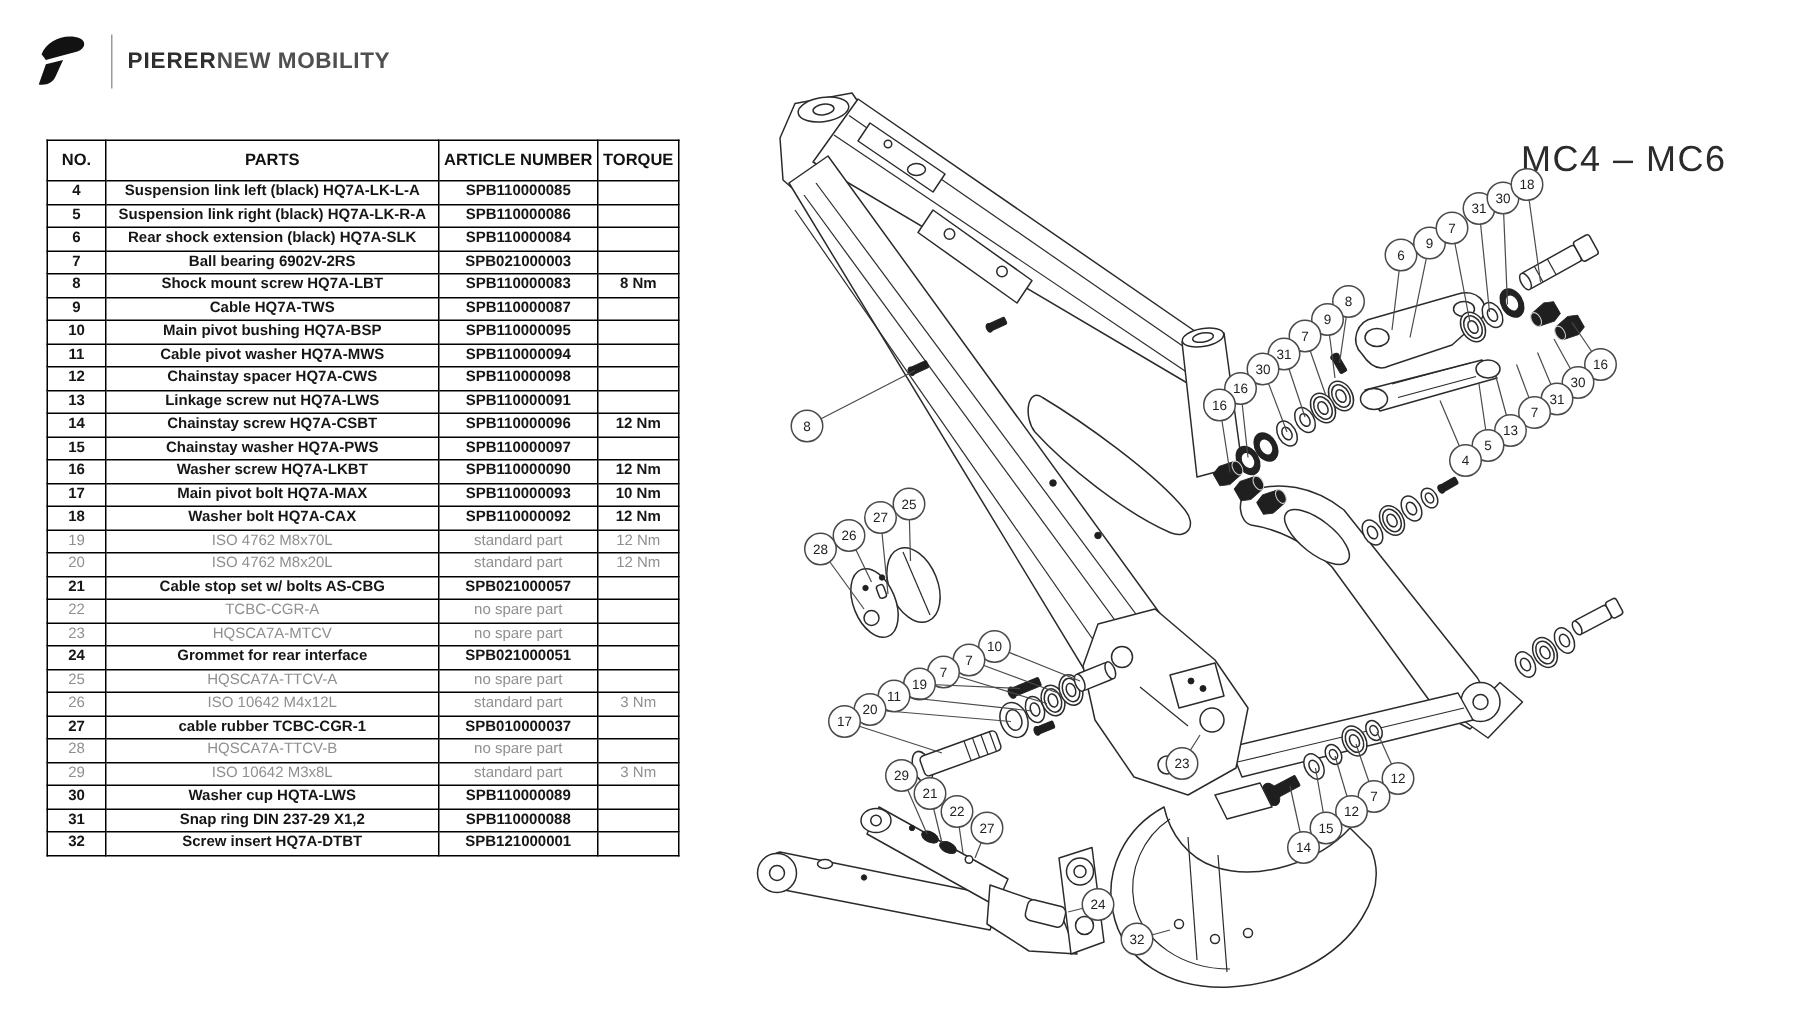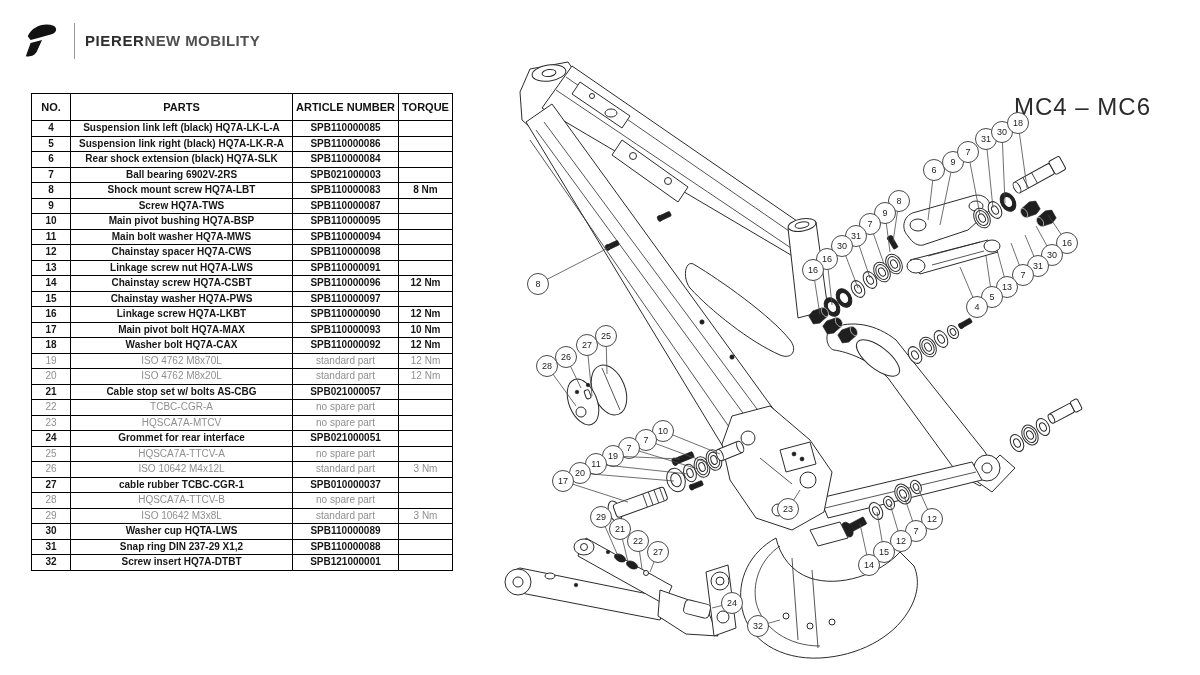--- a/index.html
+++ b/index.html
@@ -102,33 +102,33 @@
             <td></td>
           </tr>
           <tr>
             <td>8</td>
             <td>Shock mount screw HQ7A-LBT</td>
             <td>SPB110000083</td>
             <td>8 Nm</td>
           </tr>
           <tr>
             <td>9</td>
-            <td>Screw HQ7A-TWS</td>
+            <td>Cable HQ7A-TWS</td>
             <td>SPB110000087</td>
             <td></td>
           </tr>
           <tr>
             <td>10</td>
             <td>Main pivot bushing HQ7A-BSP</td>
             <td>SPB110000095</td>
             <td></td>
           </tr>
           <tr>
             <td>11</td>
-            <td>Main bolt washer HQ7A-MWS</td>
+            <td>Cable pivot washer HQ7A-MWS</td>
             <td>SPB110000094</td>
             <td></td>
           </tr>
           <tr>
             <td>12</td>
             <td>Chainstay spacer HQ7A-CWS</td>
             <td>SPB110000098</td>
             <td></td>
           </tr>
           <tr>
@@ -144,21 +144,21 @@
             <td>12 Nm</td>
           </tr>
           <tr>
             <td>15</td>
             <td>Chainstay washer HQ7A-PWS</td>
             <td>SPB110000097</td>
             <td></td>
           </tr>
           <tr>
             <td>16</td>
-            <td>Linkage screw HQ7A-LKBT</td>
+            <td>Washer screw HQ7A-LKBT</td>
             <td>SPB110000090</td>
             <td>12 Nm</td>
           </tr>
           <tr>
             <td>17</td>
             <td>Main pivot bolt HQ7A-MAX</td>
             <td>SPB110000093</td>
             <td>10 Nm</td>
           </tr>
           <tr>

